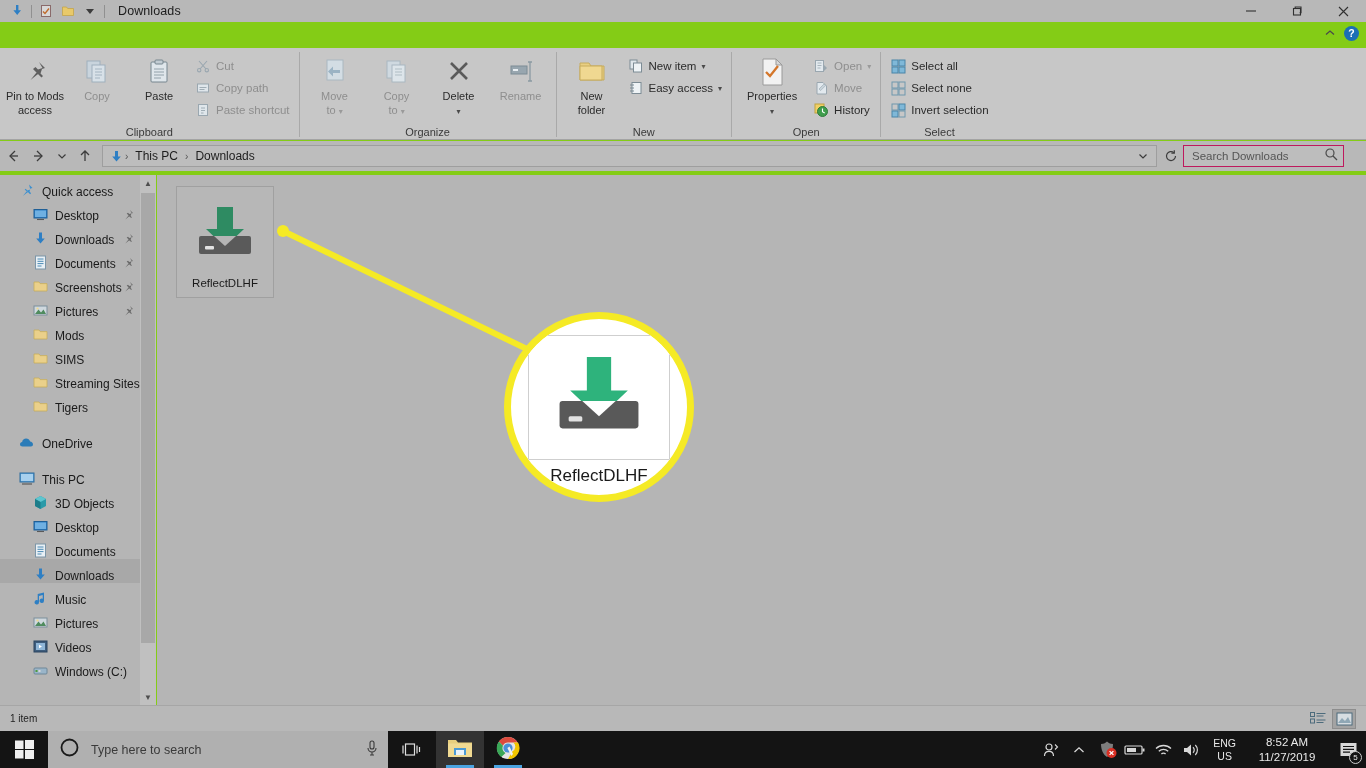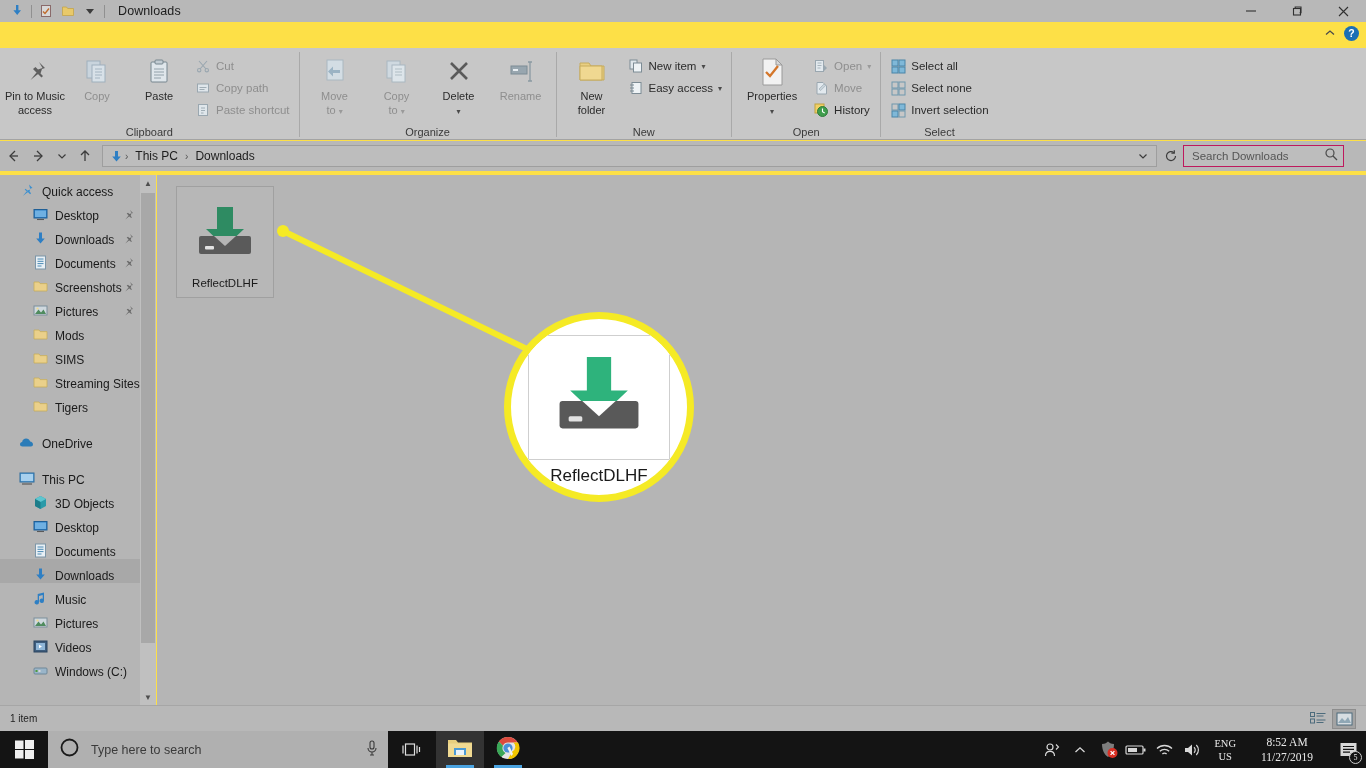--- a/index.html
+++ b/index.html
@@ -5,21 +5,21 @@
   * { box-sizing: border-box; margin: 0; padding: 0; }
   html, body {
     width: 1366px; height: 768px;
     overflow: hidden;
     font-family: "Liberation Sans", sans-serif;
     background: #b5b5b5;
   }
   #app {
     position: relative;
     width: 1366px; height: 768px;
-    background: #fde047;
+    background: #84cc16;
   }
 
   
   .titlebar {
     position: absolute; left: 0; top: 0; width: 1366px; height: 22px;
     background: #b8b8b8;
     display: flex; align-items: center;
   }
   .qat { display: flex; align-items: center; gap: 0px; padding-left: 6px; height: 22px; }
   .qat-btn {
@@ -193,21 +193,21 @@
   .tbsearch .ph { font-size: 12.5px; color: #3a3a3a; margin-left: 12px; }
   .tbsearch .mic { margin-left: auto; }
   .tbicon {
     width: 48px; height: 37px; display: flex; align-items: center; justify-content: center;
     position: relative;
   }
   .tbicon.running::after {
     content: ""; position: absolute; bottom: 0; left: 10px; width: 28px; height: 3px; background: #4aa3e0;
   }
   .tbicon.active { background: #333333; }
-  .tray { margin-left: auto; display: flex; align-items: center; height: 37px; font-family: Liberation Serif, serif; }
+  .tray { margin-left: auto; display: flex; align-items: center; height: 37px; }
   .trayicon { width: 28px; height: 37px; display: flex; align-items: center; justify-content: center; }
   .traylang {
     display: flex; flex-direction: column; align-items: center; justify-content: center;
     font-size: 10.5px; color: #eaeaea; line-height: 13px; padding: 0 8px;
   }
   .trayclock {
     display: flex; flex-direction: column; align-items: center; justify-content: center;
     font-size: 11.5px; color: #eaeaea; line-height: 15px; padding: 0 8px; min-width: 86px;
   }
   .traynotif { width: 36px; height: 37px; display: flex; align-items: center; justify-content: center; position: relative; }
@@ -302,21 +302,21 @@
   <div class="ribbon">
 
     <div class="rgroup">
       <div class="rgroup-body">
         <div class="bigbtn">
           <div class="ico">
             <svg width="30" height="30" viewBox="0 0 30 30">
               <path d="M19 5l6 6-3 1-1.5 4.5L23 19l-1.5 1.5-5-5-6 7.5 7.5-6-5-5L15.5 10l2.5 2.5L22.5 11z" fill="#5f5f5f"></path>
             </svg>
           </div>
-          <div class="lbl">Pin to Music</div>
+          <div class="lbl">Pin to Mods</div>
           <div class="lbl">access</div>
         </div>
         <div class="bigbtn">
           <div class="ico">
             <svg width="30" height="30" viewBox="0 0 30 30">
               <rect x="5" y="4" width="13" height="17" fill="#c9d4dd" stroke="#9fb0bd"></rect>
               <rect x="10" y="8" width="13" height="17" fill="#d8e1e8" stroke="#9fb0bd"></rect>
               <path d="M13 12h7M13 15h7M13 18h7M13 21h5" stroke="#9fb0bd" stroke-width=".9"></path>
             </svg>
           </div>

